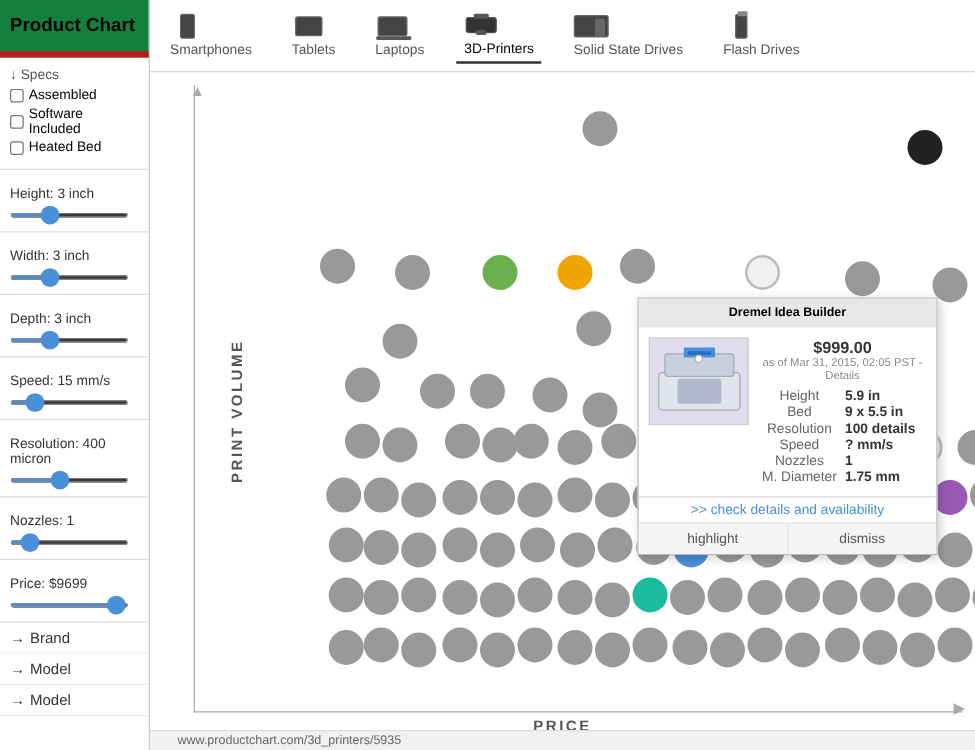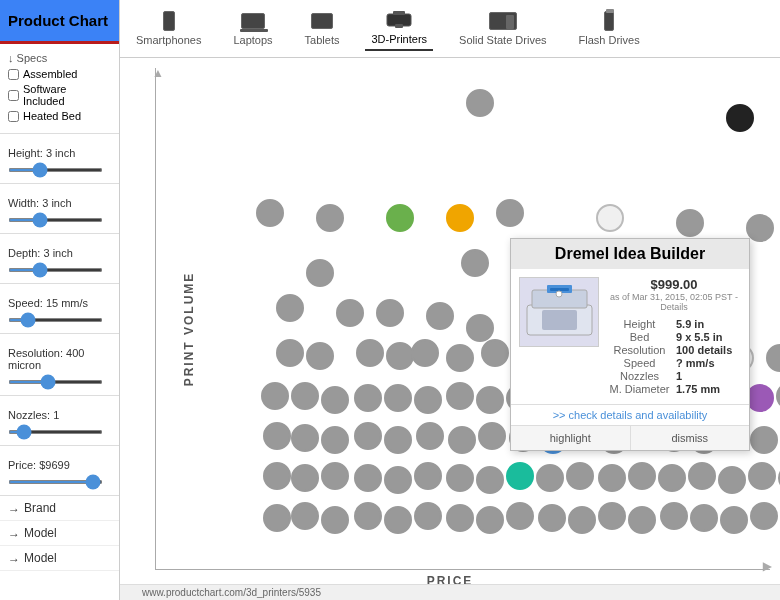--- a/index.html
+++ b/index.html
@@ -12,22 +12,22 @@
       width: 120px;
       min-width: 120px;
       border-right: 1px solid #ccc;
       display: flex;
       flex-direction: column;
       height: 600px;
       overflow-y: auto;
     }
 
     #sidebar-title {
-      background: #3b82f6;
-      border-bottom: 3px solid #b91c1c;
+      background: #15803d;
+      border-bottom: 5px solid #b91c1c;
       padding: 12px 8px;
       font-size: 15px;
       font-weight: bold;
     }
 
     .sidebar-section {
       border-bottom: 1px solid #ddd;
       padding: 8px;
     }
 
@@ -89,21 +89,21 @@
       align-items: center;
       border-bottom: 1px solid #ccc;
       padding: 6px 10px;
       gap: 20px;
       background: #fff;
     }
 
     .cat-item {
       display: flex;
       flex-direction: column;
-      align-items: center;
+      align-items: flex-start;
       cursor: pointer;
       padding: 4px 6px;
       font-size: 11px;
       color: #555;
     }
 
     .cat-item.active { color: #000; border-bottom: 2px solid #333; }
 
     .cat-icon {
       width: 28px;
@@ -214,21 +214,21 @@
       border: 1px solid #bbb;
       box-shadow: 2px 2px 8px rgba(0,0,0,0.2);
       z-index: 100;
       font-size: 11px;
     }
 
     #popup-header {
       background: #e8e8e8;
       padding: 6px 10px;
       font-weight: bold;
-      font-size: 16px;
+      font-size: 10px;
       text-align: center;
     }
 
     #popup-body {
       display: flex;
       padding: 8px;
       gap: 8px;
       text-align: center;
     }
 
@@ -392,31 +392,31 @@
 
     <div id="cat-nav">
       <div class="cat-item">
         <div class="cat-icon">
           <div style="width:12px;height:20px;background:#444;border-radius:2px;border:1px solid #666;"></div>
         </div>
         <span>Smartphones</span>
       </div>
       <div class="cat-item">
         <div class="cat-icon">
+          <div style="width:22px;height:16px;background:#444;border-radius:2px;border:1px solid #666;"></div>
+        </div>
+        <span>Tablets</span>
+      </div>
+      <div class="cat-item">
+        <div class="cat-icon">
           <div style="width:24px;height:16px;background:#444;border-radius:2px;border:1px solid #666;position:relative;">
             <div style="position:absolute;bottom:-4px;left:-2px;width:28px;height:3px;background:#555;border-radius:1px;"></div>
           </div>
         </div>
         <span>Laptops</span>
-      </div>
-      <div class="cat-item">
-        <div class="cat-icon">
-          <div style="width:22px;height:16px;background:#444;border-radius:2px;border:1px solid #666;"></div>
-        </div>
-        <span>Tablets</span>
       </div>
       <div class="cat-item active">
         <div class="cat-icon">
           <svg width="28" height="20" viewBox="0 0 28 20">
             <rect x="2" y="4" width="24" height="12" rx="2" fill="#333" stroke="#555" stroke-width="1"></rect>
             <rect x="8" y="1" width="12" height="4" rx="1" fill="#555"></rect>
             <rect x="10" y="14" width="8" height="4" rx="1" fill="#555"></rect>
           </svg>
         </div>
         <span>3D-Printers</span>

